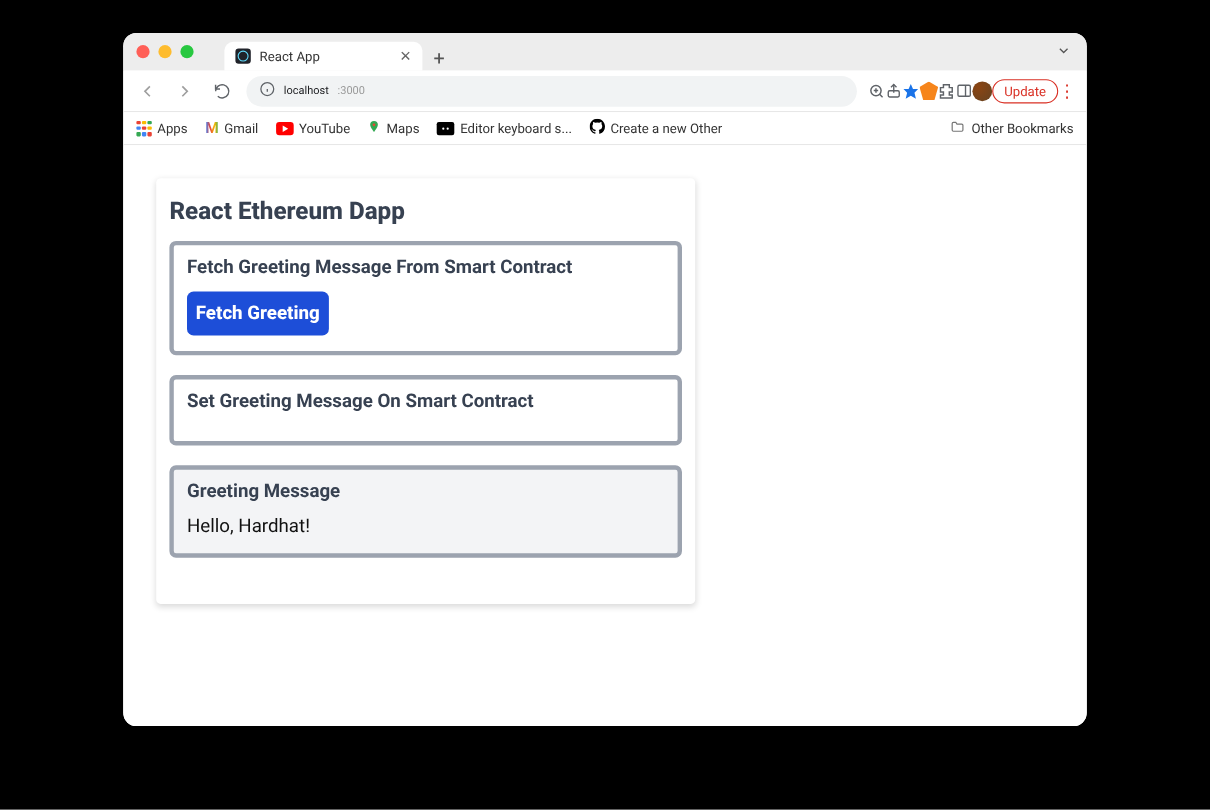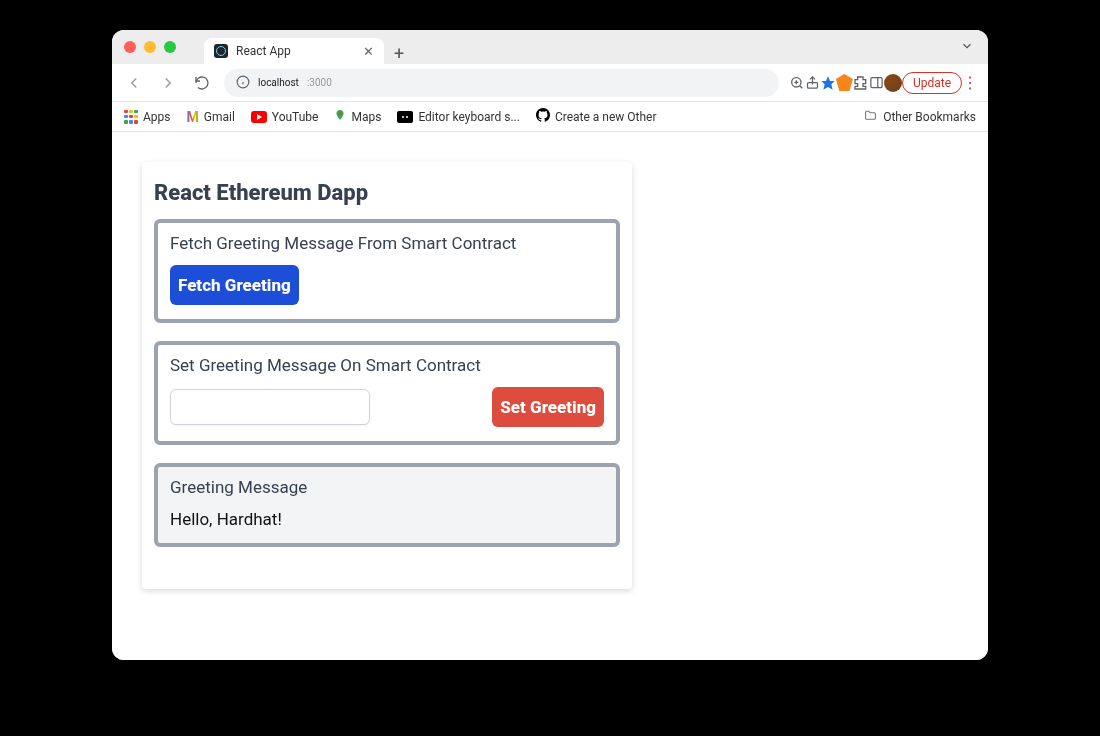--- a/index.html
+++ b/index.html
@@ -53,21 +53,21 @@
     .devto span { width: 2px; height: 2px; background: #fff; border-radius: 50%; margin: 0 1px; }
     .gh { width: 14px; height: 14px; }
     .bm-spacer { flex: 1; }
     .folder { color: #757575; }
 
     
     .viewport { flex: 1; background: #fff; overflow: auto; }
     .card { width: 490px; margin: 30px 0 0 30px; background: #fff; padding: 0 0 24px 0; box-shadow: 0 2px 6px rgba(0,0,0,0.15); border-radius: 4px; }
     h1.appname { font-size: 22px; font-weight: 800; color: #374151; padding: 18px 12px 14px 12px; }
     .panel { border: 4px solid #9ca3af; border-radius: 6px; margin: 0 12px 18px 12px; padding: 10px 12px 14px 12px; }
-    .panel h2 { font-size: 17px; font-weight: 400; color: #374151; margin-bottom: 12px; }
+    .panel h2 { font-size: 17px; font-weight: 700; color: #374151; margin-bottom: 12px; }
     .btn { border: none; border-radius: 6px; padding: 10px 8px; font-size: 17px; font-weight: 800; color: #fff; cursor: pointer; }
     .btn-blue { background: #1d4ed8; }
     .btn-red { background: #dc4c3f; }
     .row { display: flex; align-items: center; justify-content: space-between; gap: 10px; }
     input.greet { width: 200px; height: 36px; border: 1px solid #d1d5db; border-radius: 6px; padding: 0 8px; font-size: 14px; box-shadow: 0 1px 2px rgba(0,0,0,0.05); }
     .panel.result { background: #f3f4f6; }
     .result-text { font-size: 17px; color: #111; margin-top: 6px; }
   </style>
 </head>
 <body>
@@ -229,24 +229,20 @@
     <div class="card">
       <h1 class="appname">React Ethereum Dapp</h1>
 
       <div class="panel">
         <h2>Fetch Greeting Message From Smart Contract</h2>
         <button class="btn btn-blue">Fetch Greeting</button>
       </div>
 
       <div class="panel">
         <h2>Set Greeting Message On Smart Contract</h2>
-        <div class="row">
-          <input class="greet" type="text" value="" style="">
-          <button class="btn btn-red">Set Greeting</button>
-        </div>
       </div>
 
       <div class="panel result">
         <h2>Greeting Message</h2>
         <div class="result-text">Hello, Hardhat!</div>
       </div>
     </div>
   </div>
 
 </div>

